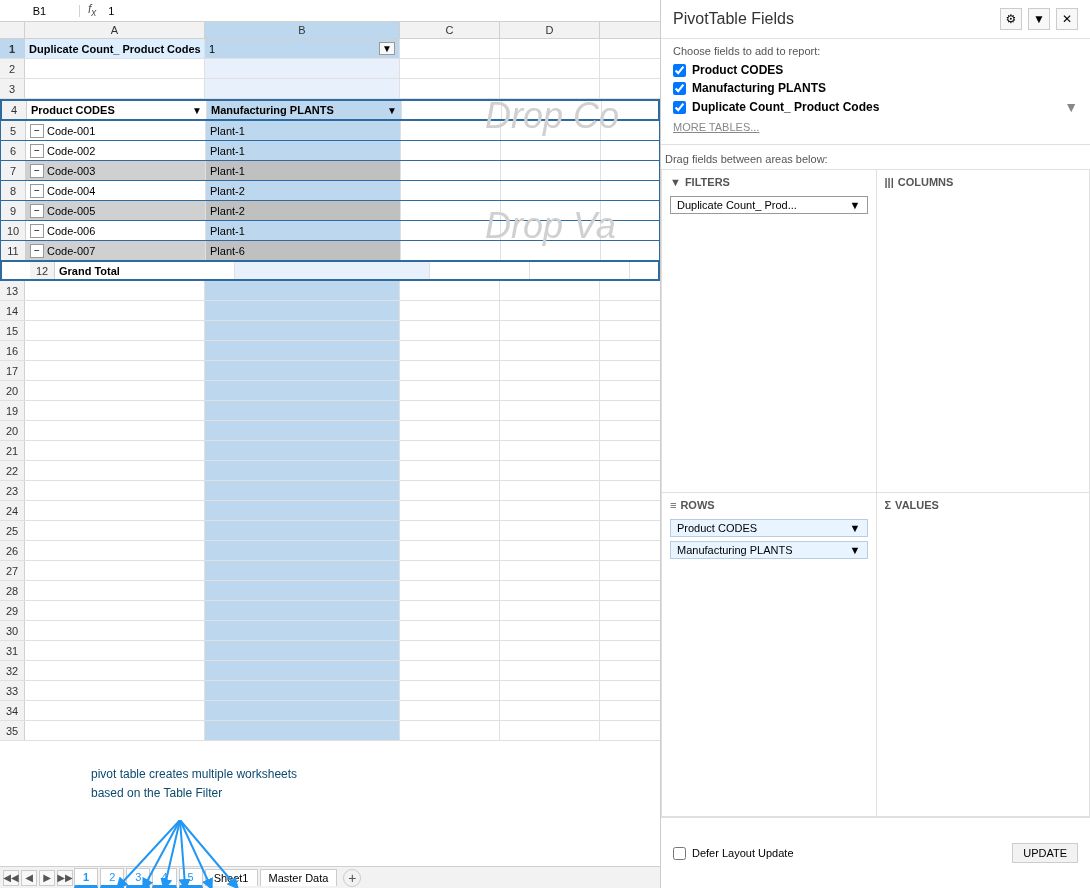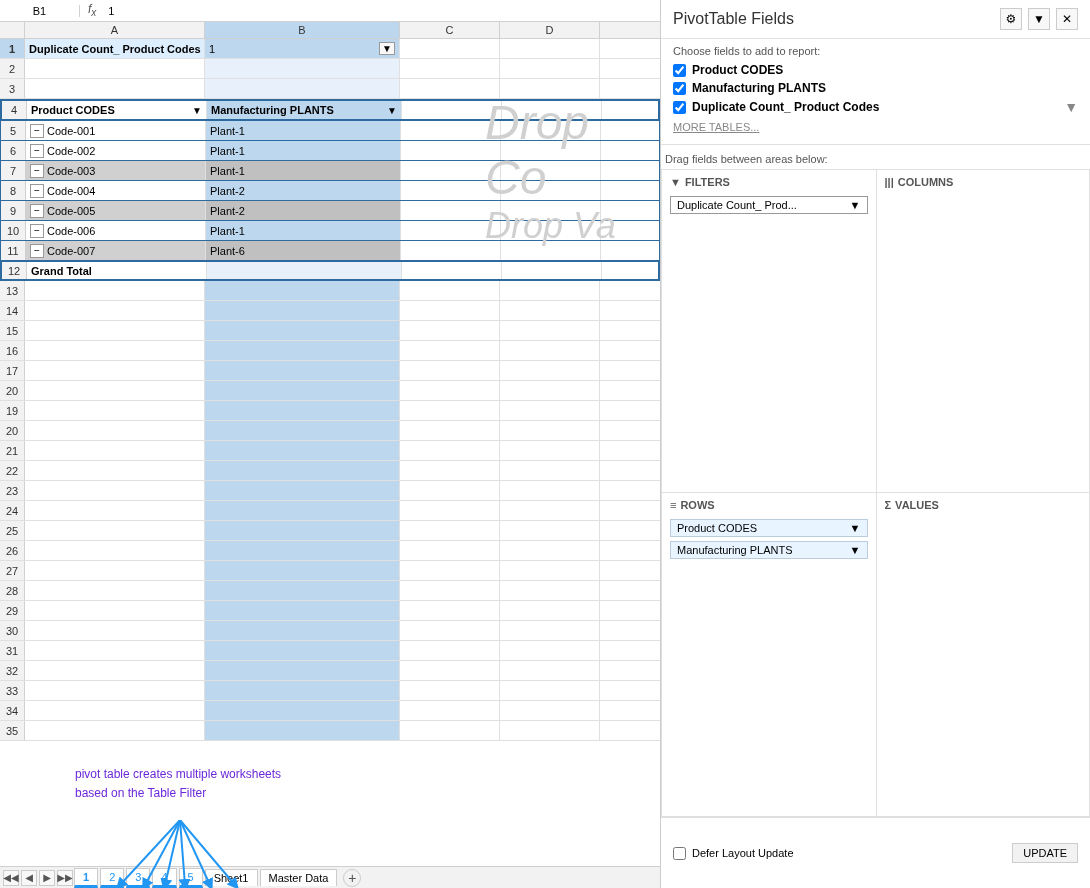--- a/index.html
+++ b/index.html
@@ -216,21 +216,21 @@
         <div class="grid-row" style="border:1px solid #2d6a9f;border-top:none;">
           <div class="row-num">11</div>
           <div class="cell col-a" style="background:#d0d0d0;">
             <span class="collapse-btn">−</span>Code-007
           </div>
           <div class="cell col-b" style="background:#c0c0c0;">Plant-6</div>
           <div class="cell col-c"></div>
           <div class="cell col-d"></div>
         </div>
 
-        <div class="grid-row" style="border:2px solid #2d6a9f;border-top:1px solid #2d6a9f;">
+        <div class="grid-row" style="border:2px solid #2d6a9f;border-top:1px solid #2d6a9f;justify-content:center;">
           <div class="row-num">12</div>
           <div class="cell col-a" style="font-weight:bold;">Grand Total</div>
           <div class="cell col-b" style="background:#e8f0fb;"></div>
           <div class="cell col-c"></div>
           <div class="cell col-d"></div>
         </div>
 
         <div id="empty-rows">
             <div class="grid-row">
       <div class="row-num">13</div>
@@ -390,27 +390,27 @@
       <div class="row-num">35</div>
       <div class="cell col-a"></div>
       <div class="cell col-b"></div>
       <div class="cell col-c"></div>
       <div class="cell col-d"></div>
     </div>
           </div>
       </div>
 
       <div style="position:absolute;top:95px;left:485px;pointer-events:none;">
-        <div style="font-size:48px;color:#d0d0d0;font-style:italic;">Drop Co</div>
+        <div style="font-size:36px;color:#d0d0d0;font-style:italic;">Drop Co</div>
       </div>
       <div style="position:absolute;top:205px;left:485px;pointer-events:none;">
         <div style="font-size:36px;color:#d0d0d0;font-style:italic;">Drop Va</div>
       </div>
 
-      <div style="position:absolute;top:765px;left:75px;color:#6d28d9;font-size:12px;line-height:1.6;pointer-events:none;">
+      <div style="position:absolute;top:765px;left:91px;color:#0c4a6e;font-size:12px;line-height:1.6;pointer-events:none;">
         pivot table creates multiple worksheets<br>based on the Table Filter
       </div>
 
       <div style="position:absolute;top:820px;left:100px;">
         <svg width="200" height="80">
           <defs>
             <marker id="arrowBlue" markerWidth="6" markerHeight="6" refX="3" refY="3" orient="auto">
               <path d="M0,0 L0,6 L6,3 z" fill="#2196F3"></path>
             </marker>
           </defs>

